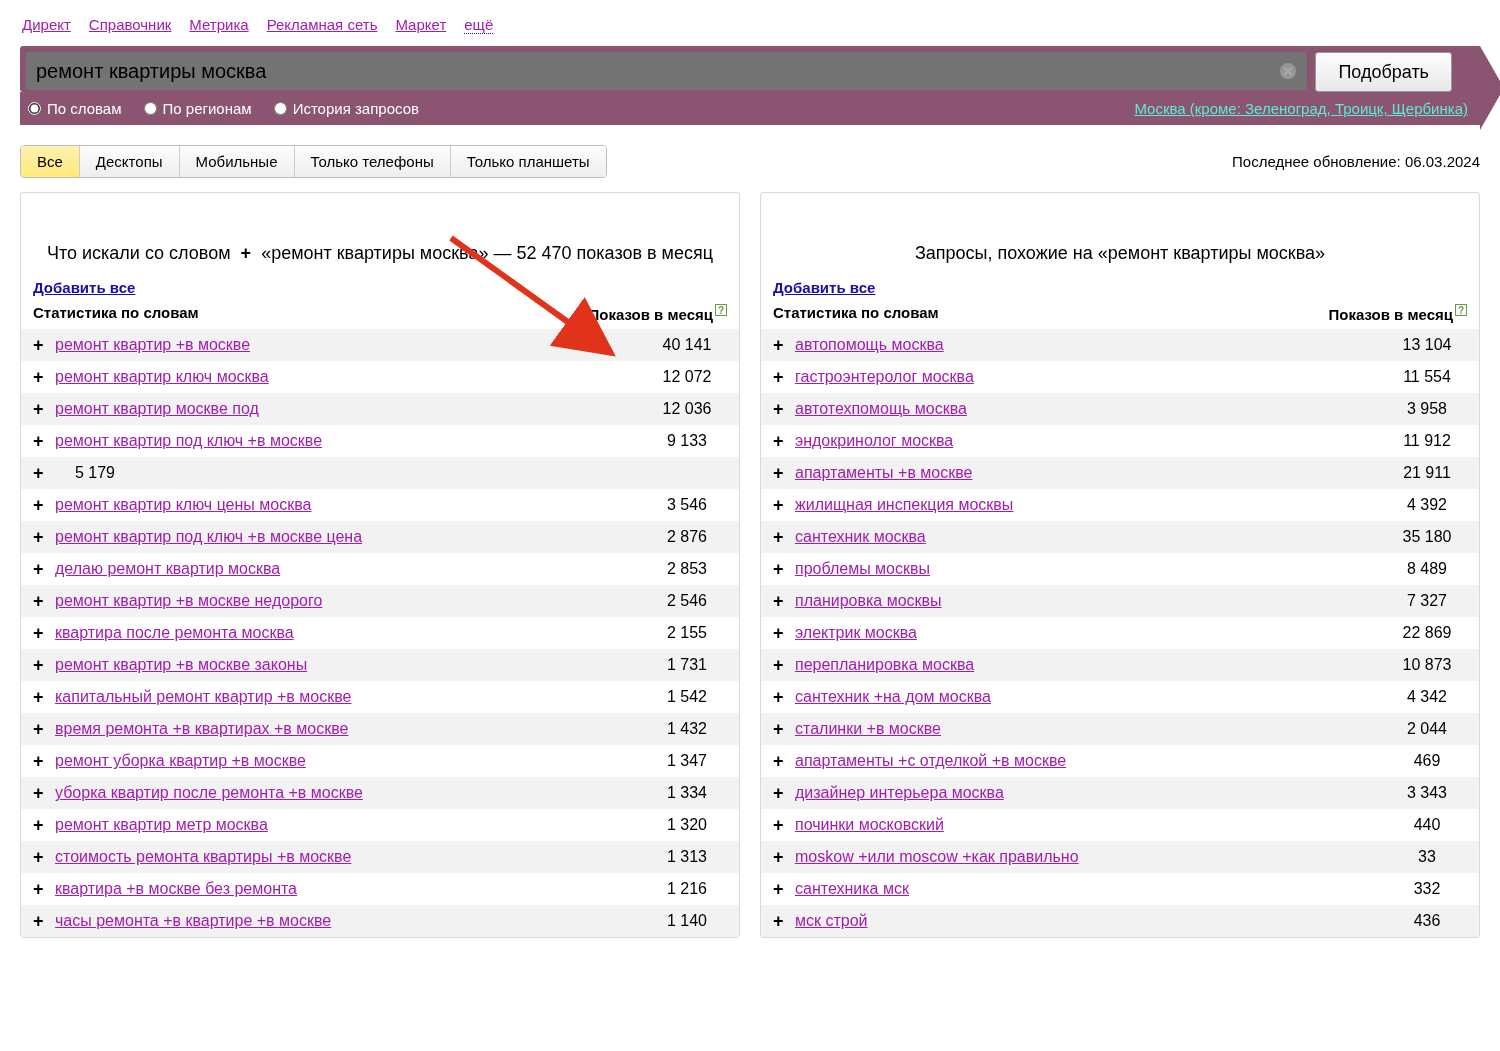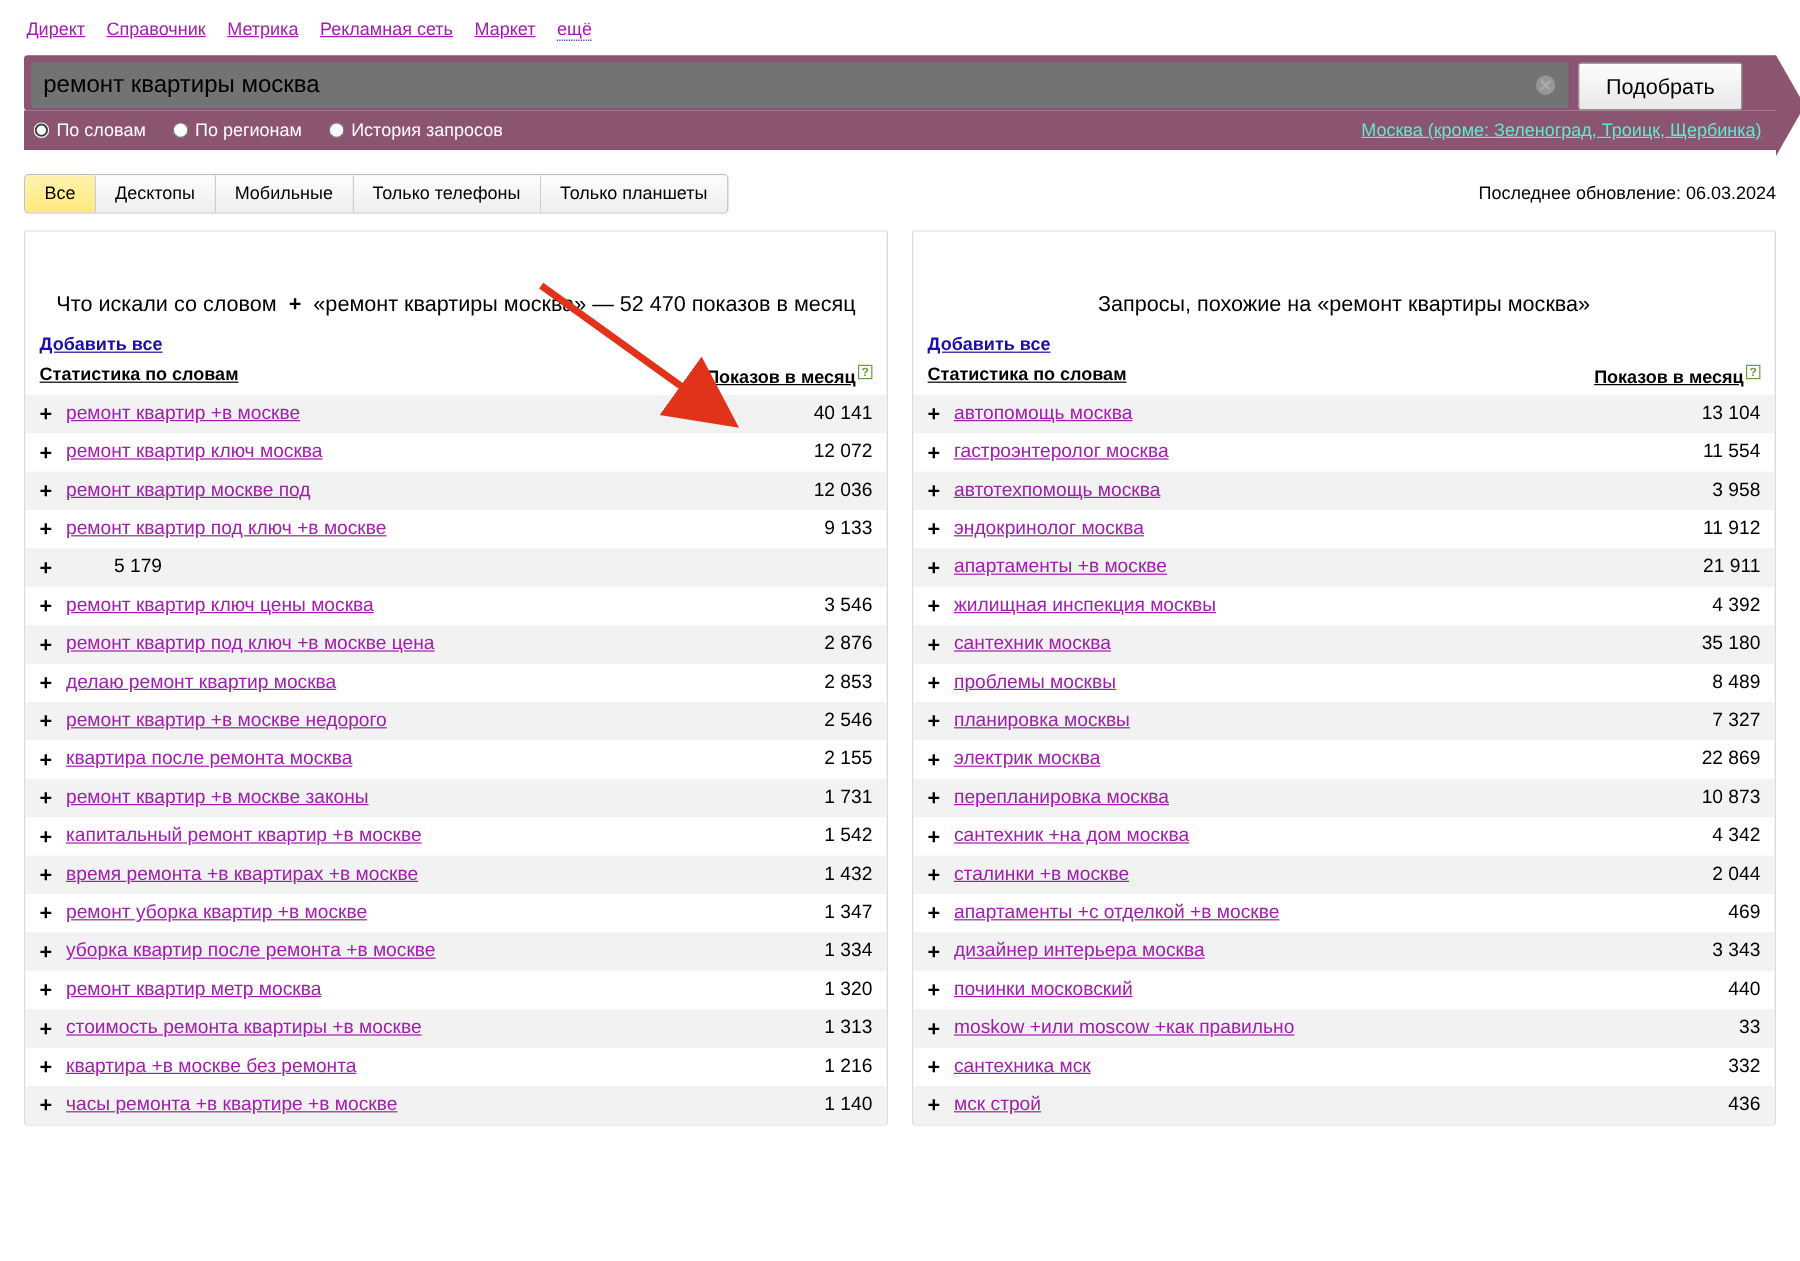--- a/index.html
+++ b/index.html
@@ -34,31 +34,31 @@
   .tabbtn:last-child { border-right: none; }
   .tabbtn.active { background: linear-gradient(#fff2b0,#ffe97a); }
   .update-label { margin-left: auto; font-size: 15px; }
   
   .panels { display: flex; gap: 20px; }
   .panel { flex: 1; border: 1px solid #d9d9d9; border-radius: 3px; padding: 12px 0 0 0; min-width: 0; }
   .panel-title { text-align: center; font-size: 18px; padding: 0 14px 10px 14px; line-height: 1.35; margin-top: 36px; }
   .panel-title .plus-inline { font-weight: bold; }
   .addall { color: #1a0dab; font-weight: bold; font-size: 15px; padding: 4px 12px; display: inline-block; }
   
-  .headrow { display: flex; padding: 4px 12px 6px 12px; font-weight: bold; font-size: 15px; text-decoration: underline; }
+  .headrow { display: flex; padding: 4px 12px 6px 12px; font-weight: bold; font-size: 15px; }
   .headrow .hl { flex: 1; }
   .headrow .hr { text-align: right; }
   .help-icon { display: inline-block; width: 12px; height: 12px; border: 1px solid #6b9b3f; color: #6b9b3f; font-size: 10px; line-height: 11px; text-align: center; vertical-align: super; margin-left: 2px; }
   
   .rows { }
   .row { display: flex; align-items: center; padding: 7px 12px; font-size: 16px; }
   .row:nth-child(odd) { background: #f2f2f2; }
   .row .add { width: 22px; font-weight: bold; font-size: 18px; cursor: pointer; color: #000; line-height: 1; }
   .row .kw { flex: 1; color: #a21caf; cursor: pointer; white-space: nowrap; overflow: hidden; text-overflow: ellipsis; }
-  .row .val { text-align: right; min-width: 80px; font-size: 16px; }
+  .row .val { text-align: center; min-width: 80px; font-size: 16px; }
   
   .highlight-row .kw { position: relative; }
   .highlight-row .kw::after { content: ""; position: absolute; left: 0; right: -10px; bottom: -6px; height: 3px; background: #e0331a; }
   
   .arrow-overlay { position: absolute; left: 420px; top: 40px; width: 200px; height: 140px; pointer-events: none; z-index: 5; }
 </style>
 </head>
 <body>
 
 <div class="topnav">

